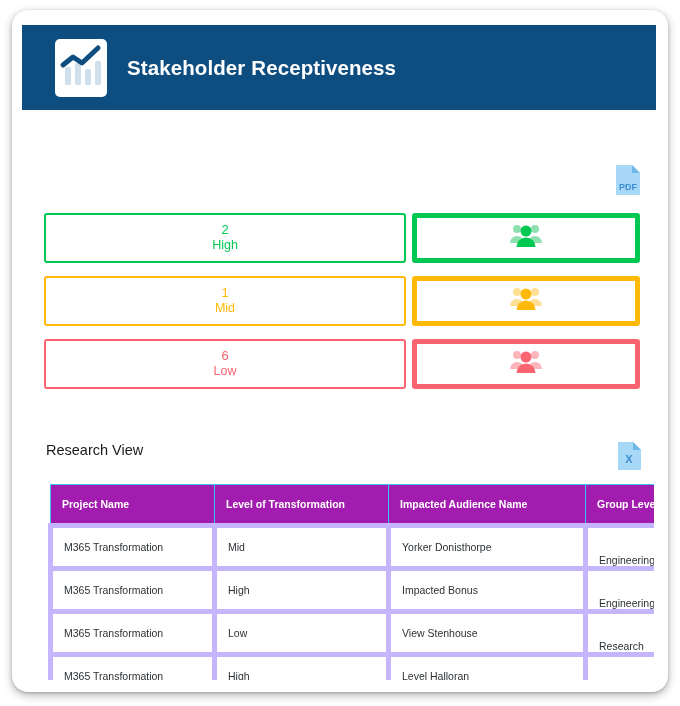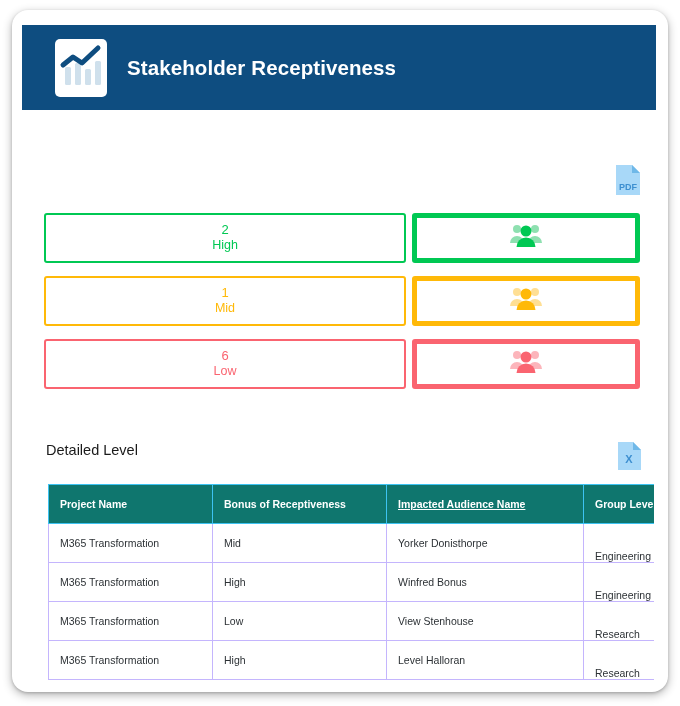--- a/index.html
+++ b/index.html
@@ -155,46 +155,46 @@
     overflow: hidden;
   }
 
   table.grid {
     width: 606px;
     border-collapse: collapse;
     table-layout: fixed;
   }
 
   table.grid th {
-    background: #0f766e;
+    background: #a21caf;
     color: #ffffff;
     font-size: 10.5px;
     font-weight: bold;
     text-align: left;
     padding: 0 0 0 11px;
     height: 38px;
     border: 1px solid #3dc3f2;
     white-space: nowrap;
   }
 
   table.grid td {
     font-size: 10.5px;
     color: #2c3135;
     background: #ffffff;
-    border: 1px solid #c4b5fd;
+    border: 5px solid #c4b5fd;
     padding: 0 0 0 11px;
     height: 38px;
     white-space: nowrap;
   }
 
   td.offset-cell { vertical-align: bottom; padding-bottom: 9px; }
 
   .col-1 { width: 152px; }
   .col-2 { width: 162px; }
-  .col-3 { width: 185px; text-decoration: underline; }
+  .col-3 { width: 185px; }
   .col-4 { width: 107px; }
 </style>
 </head>
 <body>
 
 <div id="page">
   <div class="app-card">
 
     <div class="title-bar">
       <div class="title-icon">
@@ -271,51 +271,51 @@
               <path d="M19 20 a7 7 0 0 1 14 0 Z" fill="#fcb5bb"></path>
               <circle cx="17" cy="8" r="5.5" fill="#fa6470"></circle>
               <path d="M7.5 24 a9.5 9.5 0 0 1 19 0 Z" fill="#fa6470"></path>
             </svg>
           </span>
         </div>
       </div>
 
     </div>
 
-    <div class="detail-title">Detailed Level</div>
+    <div class="detail-title">Research View</div>
 
     <div class="xls-icon">
       <svg width="27" height="31" viewBox="0 0 27 31">
         <path d="M2 1 L17 1 L25 9 L25 29 L2 29 Z" fill="#a8d8f8"></path>
         <path d="M17 1 L25 9 L17 9 Z" fill="#6fb8e8"></path>
         <text x="13" y="22" font-family="Liberation Sans, sans-serif" font-size="11" font-weight="bold" fill="#3d8fd0" text-anchor="middle">X</text>
       </svg>
     </div>
 
     <div class="table-wrap">
       <table class="grid">
         <thead>
           <tr>
             <th class="col-1">Project Name</th>
-            <th class="col-2">Bonus of Receptiveness</th>
+            <th class="col-2">Level of Transformation</th>
             <th class="col-3">Impacted Audience Name</th>
             <th class="col-4">Group Level 1</th>
           </tr>
         </thead>
         <tbody>
           <tr>
             <td>M365 Transformation</td>
             <td>Mid</td>
             <td>Yorker Donisthorpe</td>
             <td class="offset-cell">Engineering</td>
           </tr>
           <tr>
             <td>M365 Transformation</td>
             <td>High</td>
-            <td>Winfred Bonus</td>
+            <td>Impacted Bonus</td>
             <td class="offset-cell">Engineering</td>
           </tr>
           <tr>
             <td>M365 Transformation</td>
             <td>Low</td>
             <td>View Stenhouse</td>
             <td class="offset-cell">Research</td>
           </tr>
           <tr>
             <td>M365 Transformation</td>

